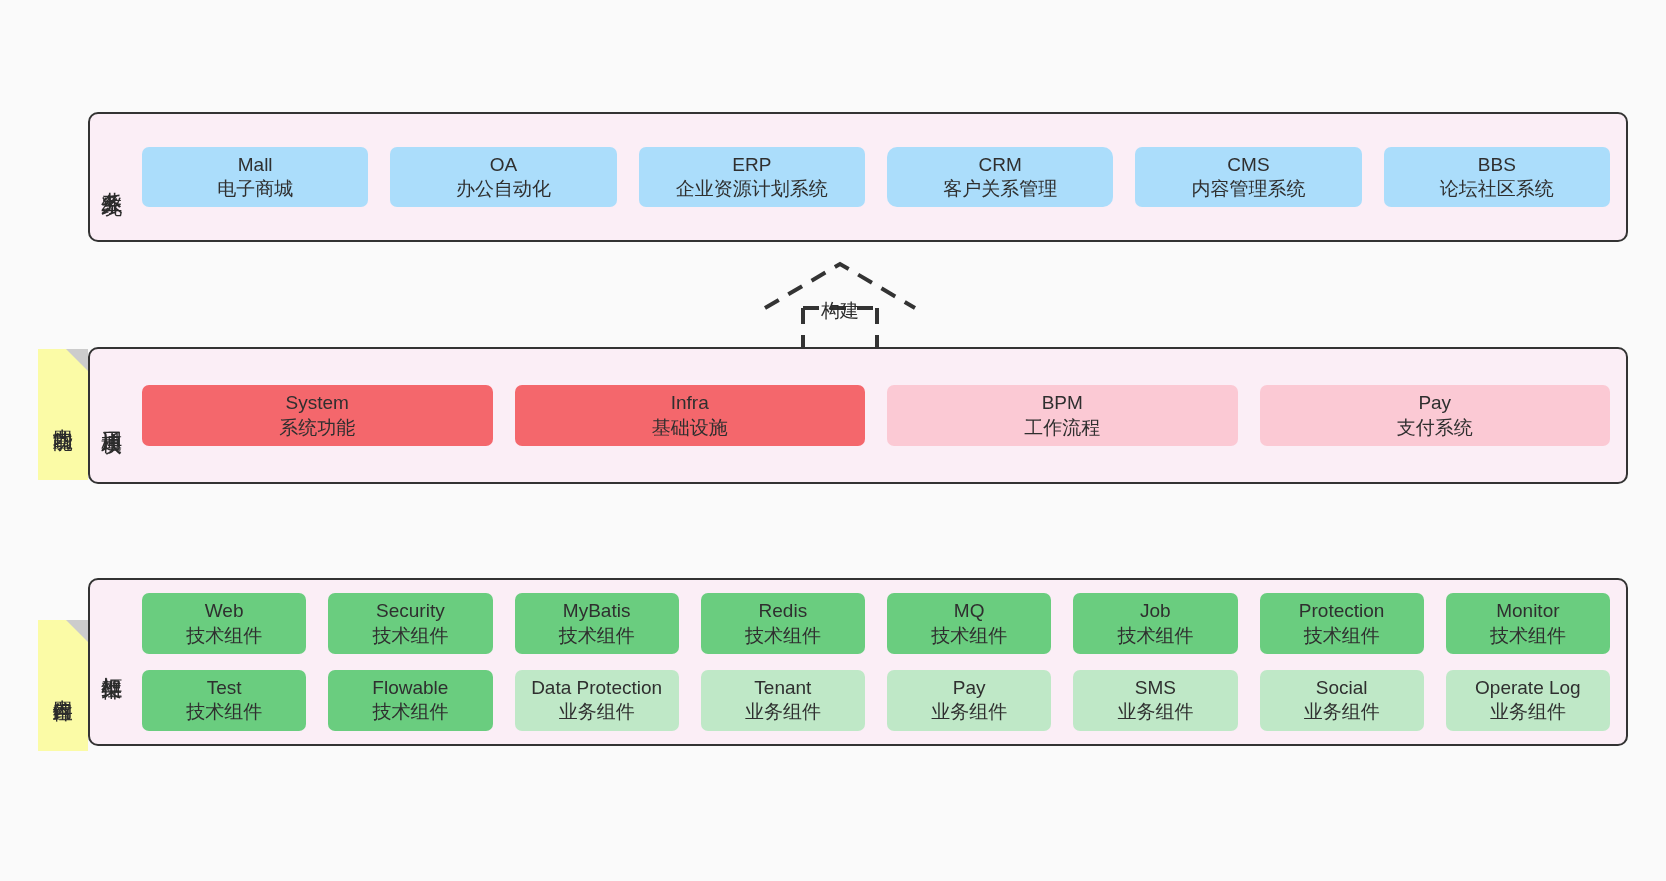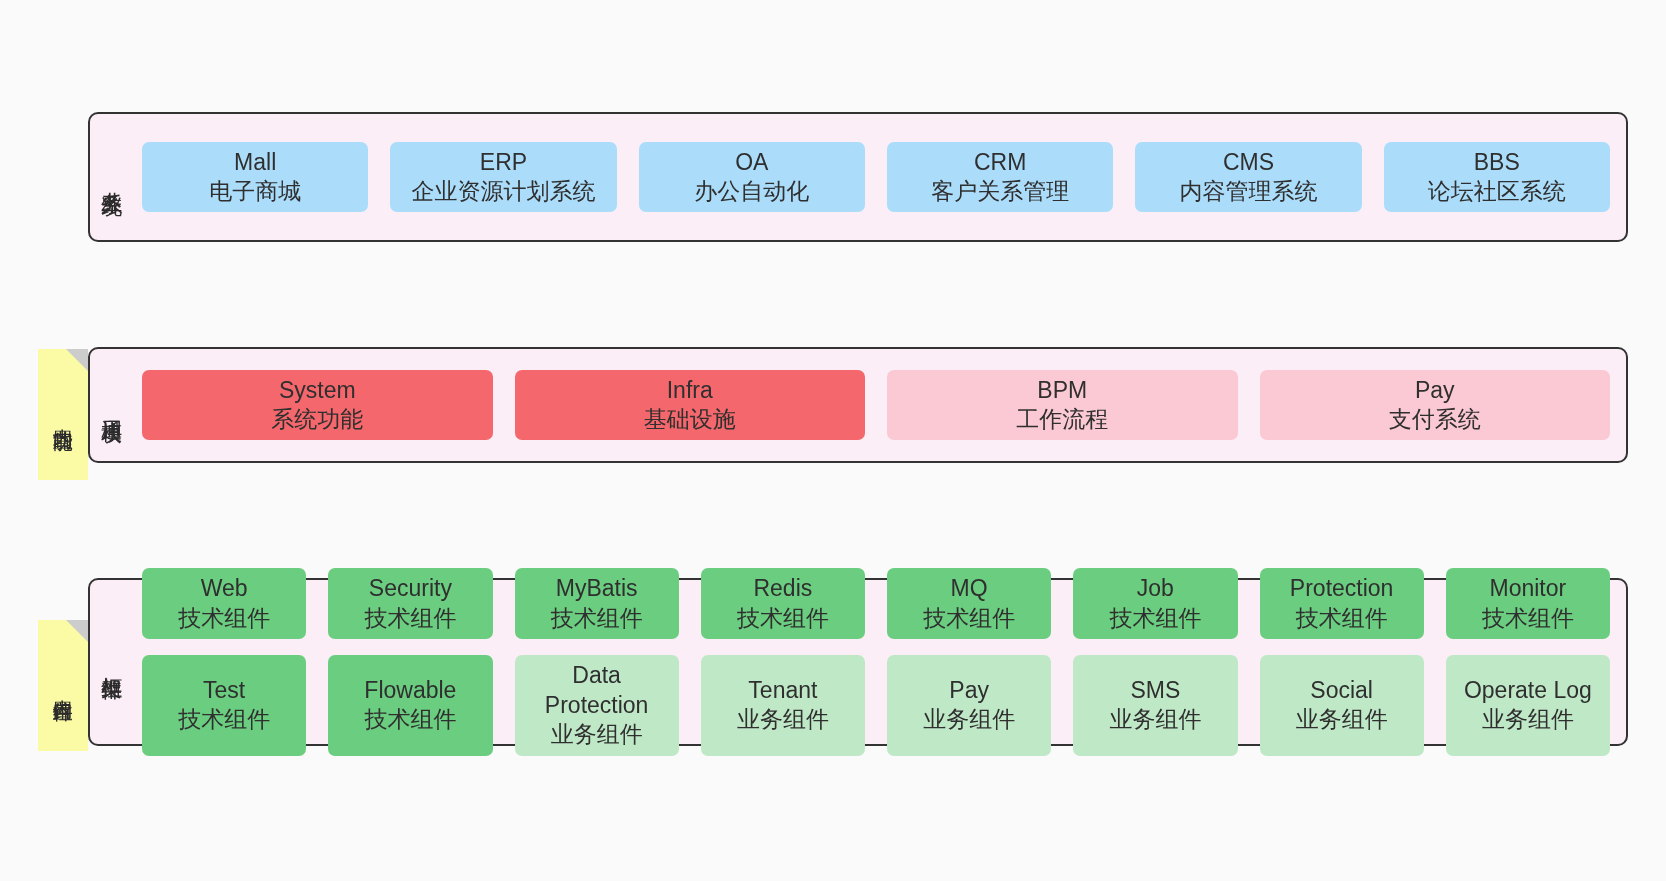--- a/index.html
+++ b/index.html
@@ -52,21 +52,21 @@
     align-items:stretch;
   }
   .cell{
     flex:1 1 0;
     border-radius:7px;
     display:flex;
     flex-direction:column;
     align-items:center;
     justify-content:center;
     text-align:center;
-    font-size:23px;
+    font-size:19px;
     line-height:1.28;
     color:#2f2f2f;
     box-sizing:border-box;
     padding:6px 4px;
     user-select:none;
   }
   .cell .l1{display:block;}
   .cell .l2{display:block;}
 
   
@@ -121,50 +121,58 @@
 
   <div class="band" id="band-business" style="left:88px;top:112px;width:1540px;height:130px;">
     <div class="band-title">业务系统</div>
     <div class="band-body">
       <div class="row">
         <div class="cell" style="background:#abddfb;">
           <span class="l1">Mall</span>
           <span class="l2">电子商城</span>
         </div>
         <div class="cell" style="background:#abddfb;">
+          <span class="l1">OA</span>
+          <span class="l2">办公自动化</span>
+        </div>
+        <div class="cell" style="background:#abddfb;">
           <span class="l1">ERP</span>
           <span class="l2">企业资源计划系统</span>
         </div>
-        <div class="cell" style="background:#abddfb;">
-          <span class="l1">OA</span>
-          <span class="l2">办公自动化</span>
-        </div>
-        <div class="cell" style="background:#abddfb;">
+        <div class="cell" style="background:#abddfb;border-radius:10px;">
           <span class="l1">CRM</span>
           <span class="l2">客户关系管理</span>
         </div>
         <div class="cell" style="background:#abddfb;">
           <span class="l1">CMS</span>
           <span class="l2">内容管理系统</span>
         </div>
         <div class="cell" style="background:#abddfb;">
           <span class="l1">BBS</span>
           <span class="l2">论坛社区系统</span>
         </div>
       </div>
     </div>
   </div>
 
+  <div class="gen" style="left:755px;top:258px;">
+    <svg width="170" height="100" viewBox="0 0 170 100" aria-hidden="true">
+      <path d="M10 50 L85 6 L160 50" fill="none" stroke="#333333" stroke-width="4" stroke-dasharray="16 11" stroke-linecap="butt"></path>
+      <path d="M48 50 L122 50" fill="none" stroke="#333333" stroke-width="4" stroke-dasharray="16 11"></path>
+      <path d="M48 50 L48 97 M122 50 L122 97" fill="none" stroke="#333333" stroke-width="4" stroke-dasharray="16 11"></path>
+    </svg>
+    <div class="gen-label">构建</div>
+  </div>
 
   <div class="note" style="left:38px;top:349px;width:50px;height:131px;">
     <span class="fold"></span>
     <span>内置功能</span>
   </div>
 
-  <div class="band" id="band-common" style="left:88px;top:347px;width:1540px;height:116px;">
+  <div class="band" id="band-common" style="left:88px;top:347px;width:1540px;height:137px;">
     <div class="band-title">通用模块</div>
     <div class="band-body">
       <div class="row">
         <div class="cell" style="background:#f4676c;">
           <span class="l1">System</span>
           <span class="l2">系统功能</span>
         </div>
         <div class="cell" style="background:#f4676c;">
           <span class="l1">Infra</span>
           <span class="l2">基础设施</span>

